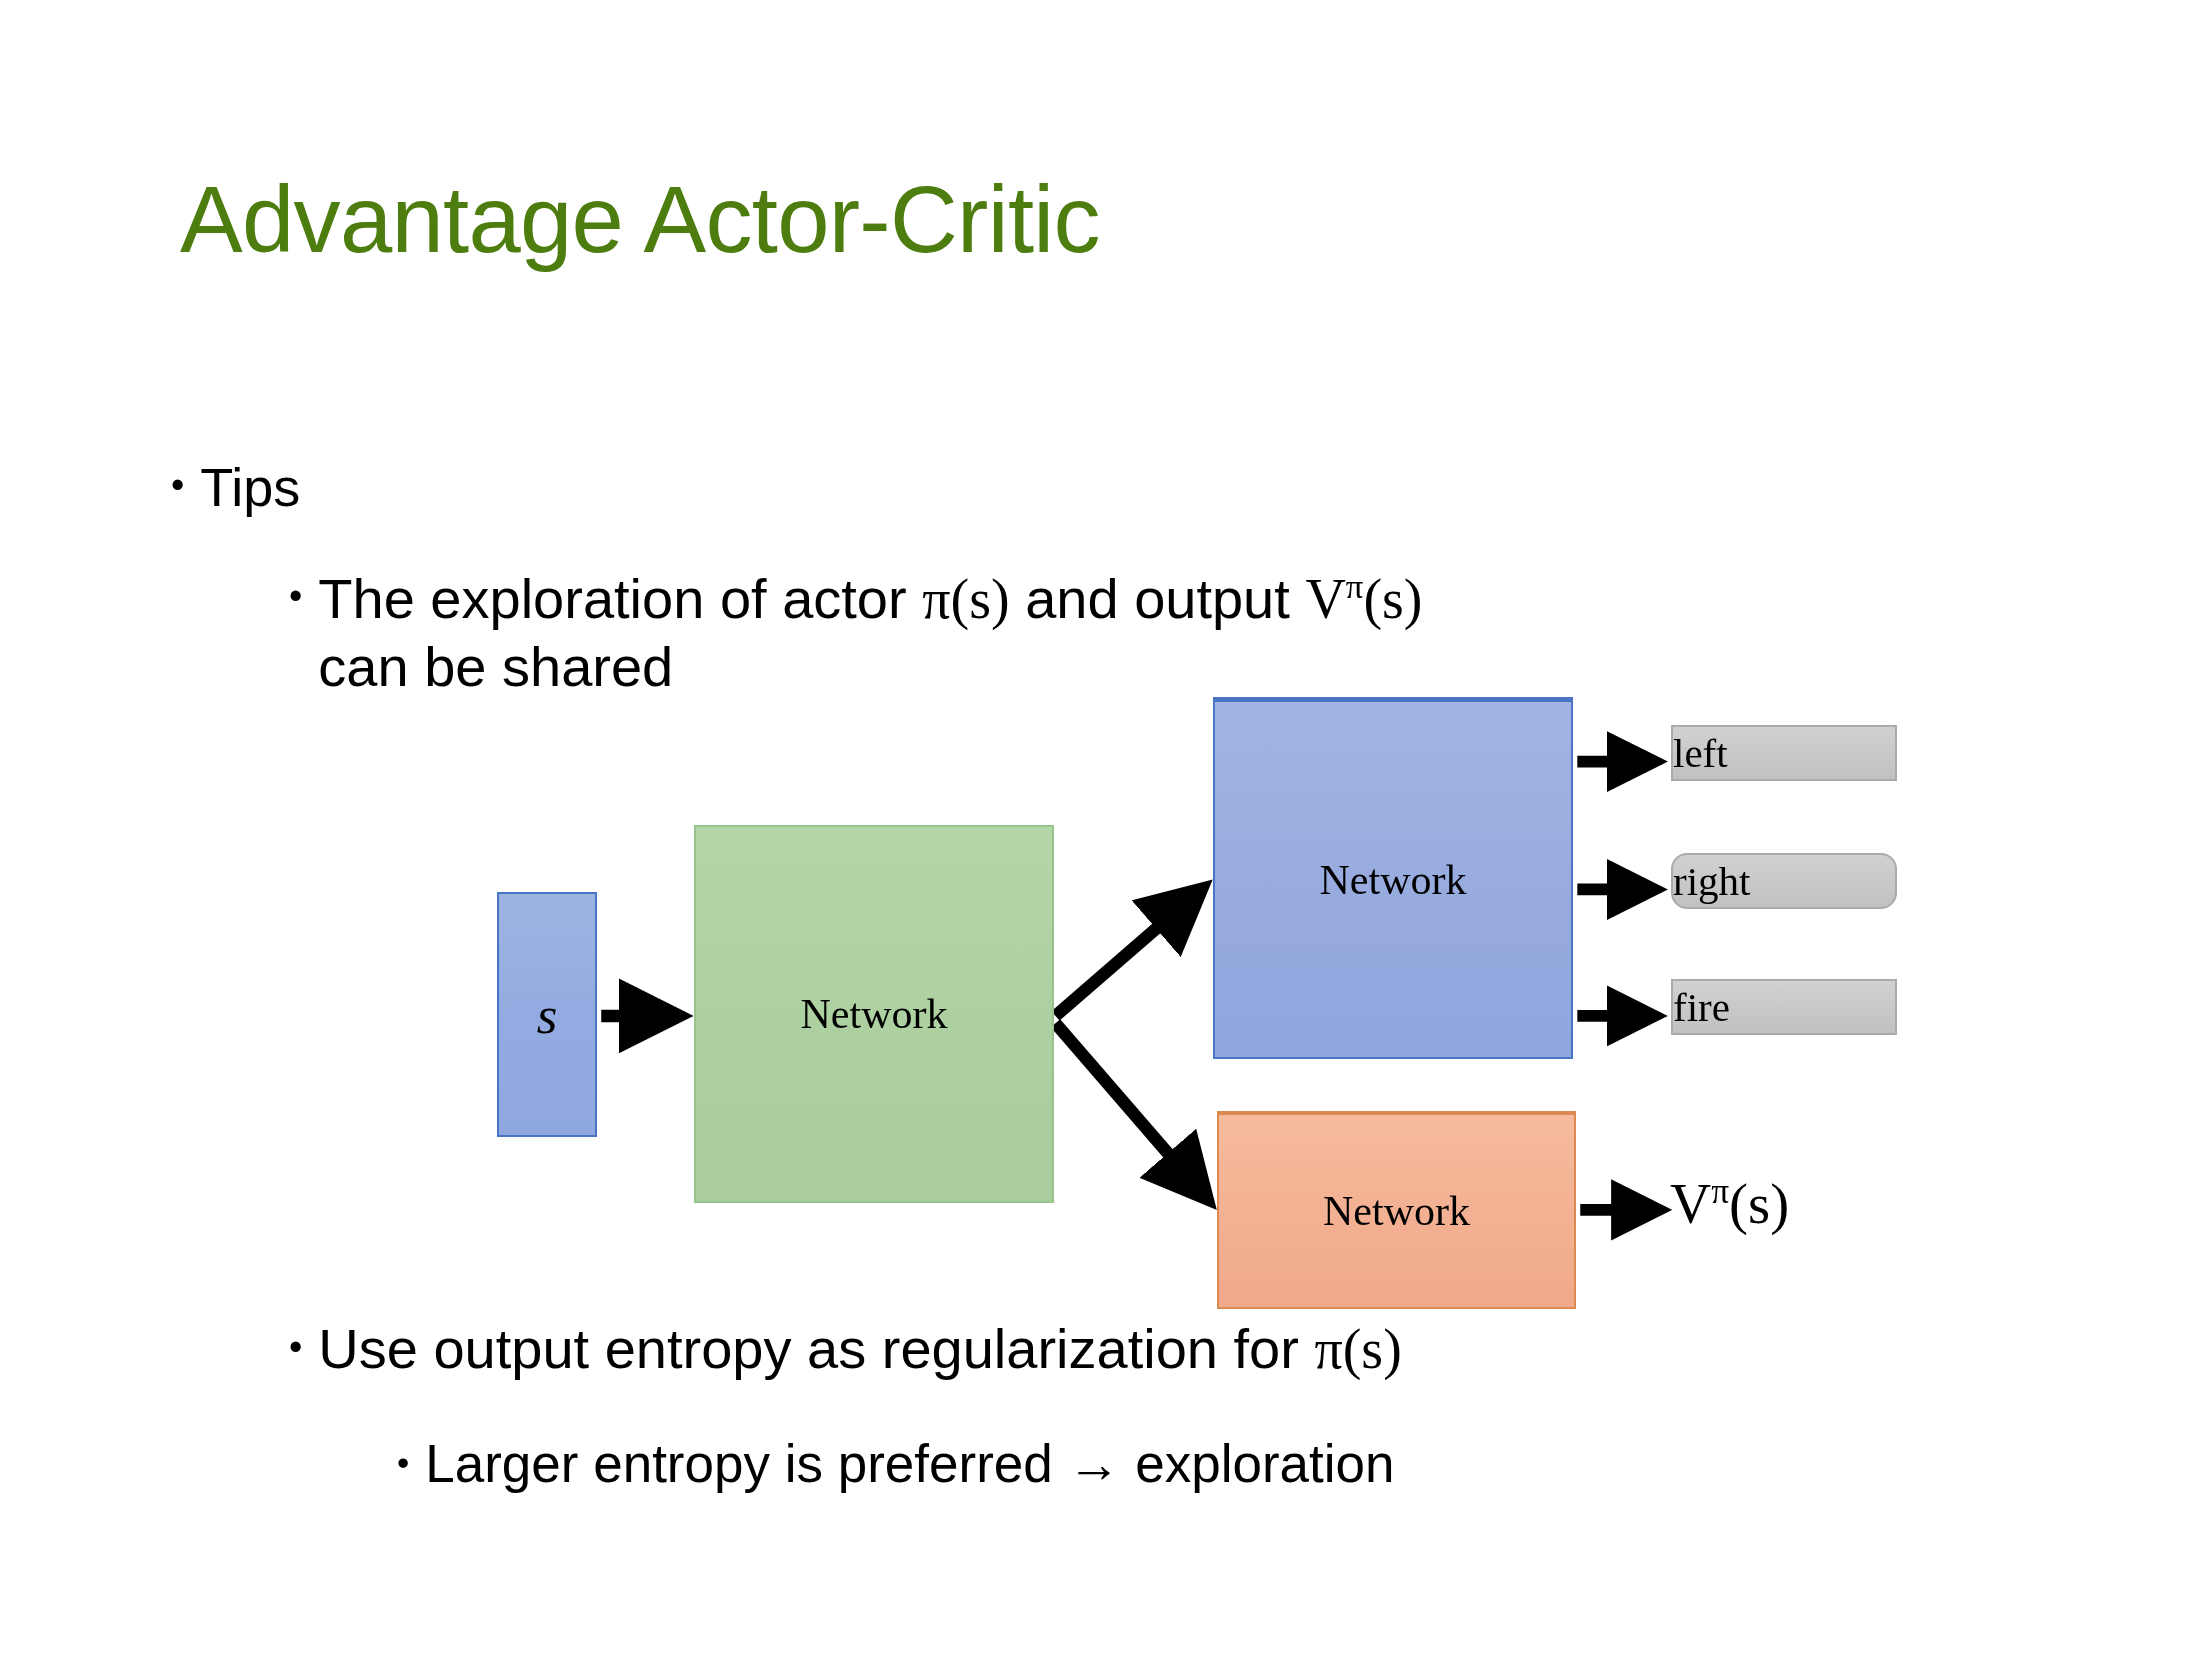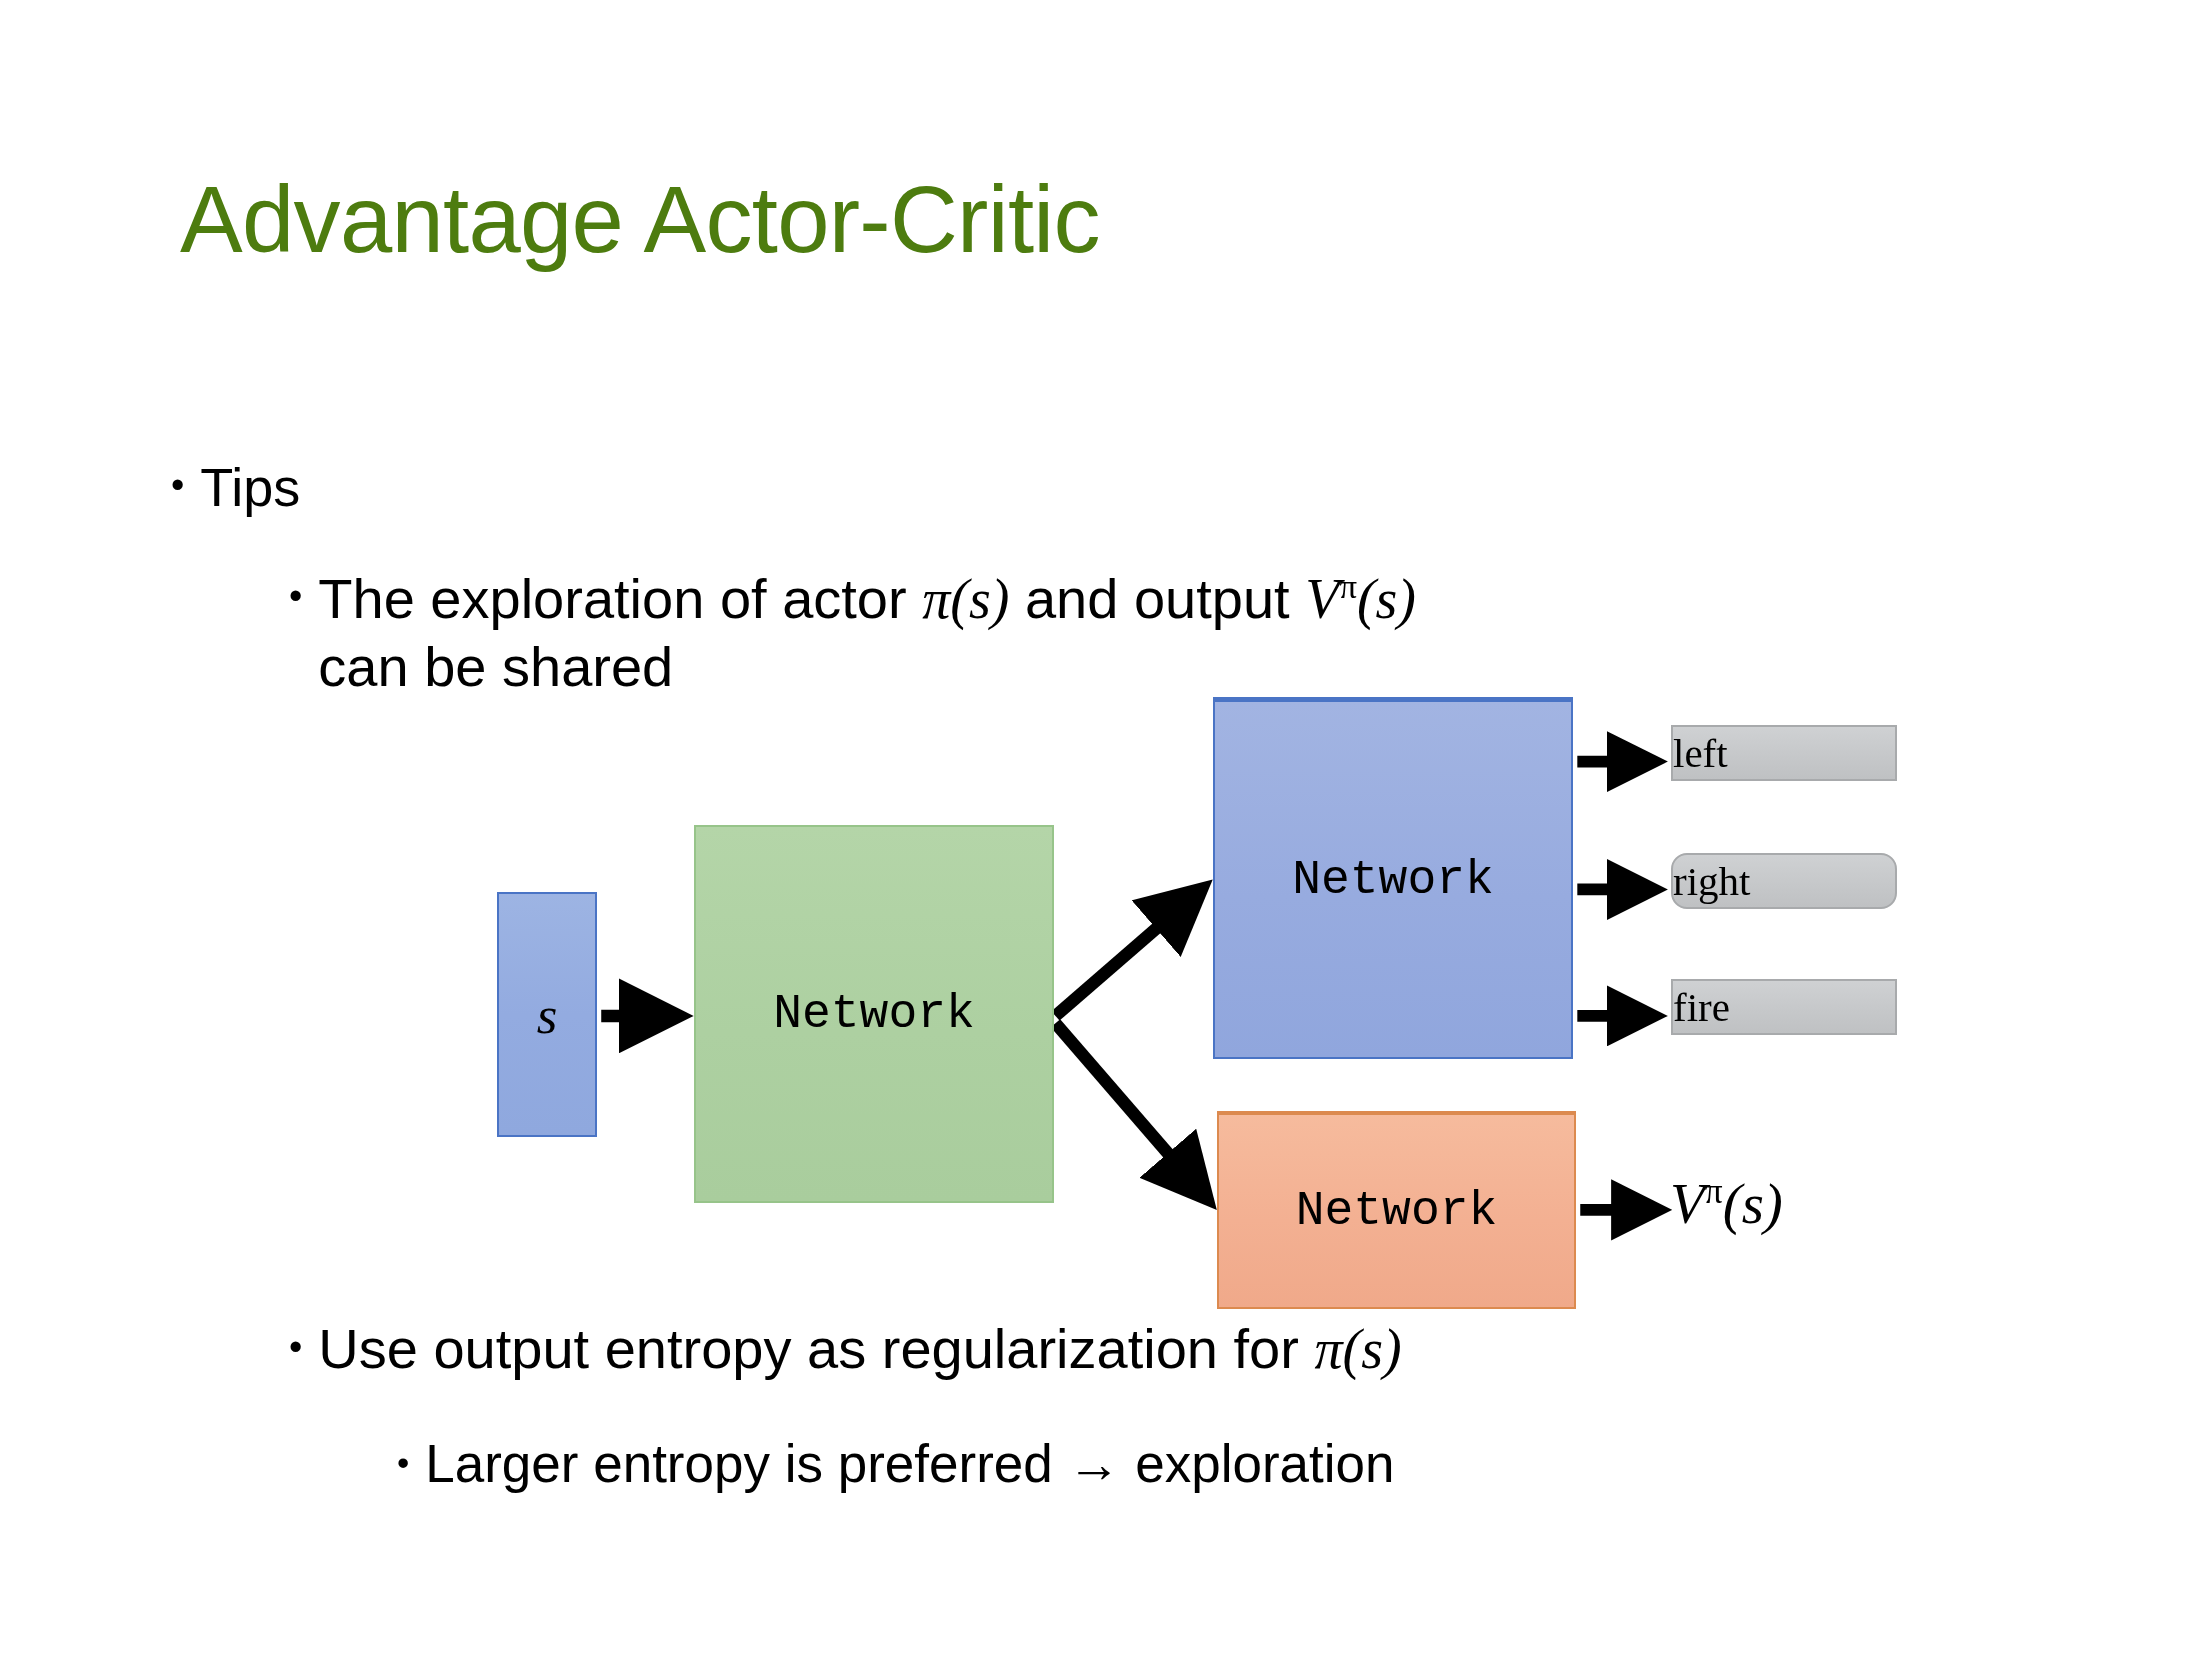--- a/index.html
+++ b/index.html
@@ -70,21 +70,20 @@
   #bullet-larger {
     left: 397px;
     top: 1433px;
     font-size: 53px;
   }
   #bullet-larger .bullet-dot { font-size: 35px; position: relative; top: 11.8px; }
 
   
   .math {
     font-family: "Liberation Serif", serif;
-    font-style: italic;
   }
   .sup {
     font-family: "Liberation Serif", serif;
     font-style: normal;
     font-size: 0.62em;
     vertical-align: super;
     line-height: 0;
   }
 
   
@@ -99,22 +98,22 @@
   #diagram > * { pointer-events: auto; }
 
   .node {
     position: absolute;
     box-sizing: border-box;
     display: flex;
     align-items: center;
     justify-content: center;
   }
   .node-label {
-    font-family: Liberation Mono, monospace;
-    font-size: 48px;
+    font-family: Liberation Serif, serif;
+    font-size: 42px;
     color: #000;
     white-space: nowrap;
   }
 
   
   #node-state {
     left: 497px;
     top: 892px;
     width: 100px;
     height: 245px;

